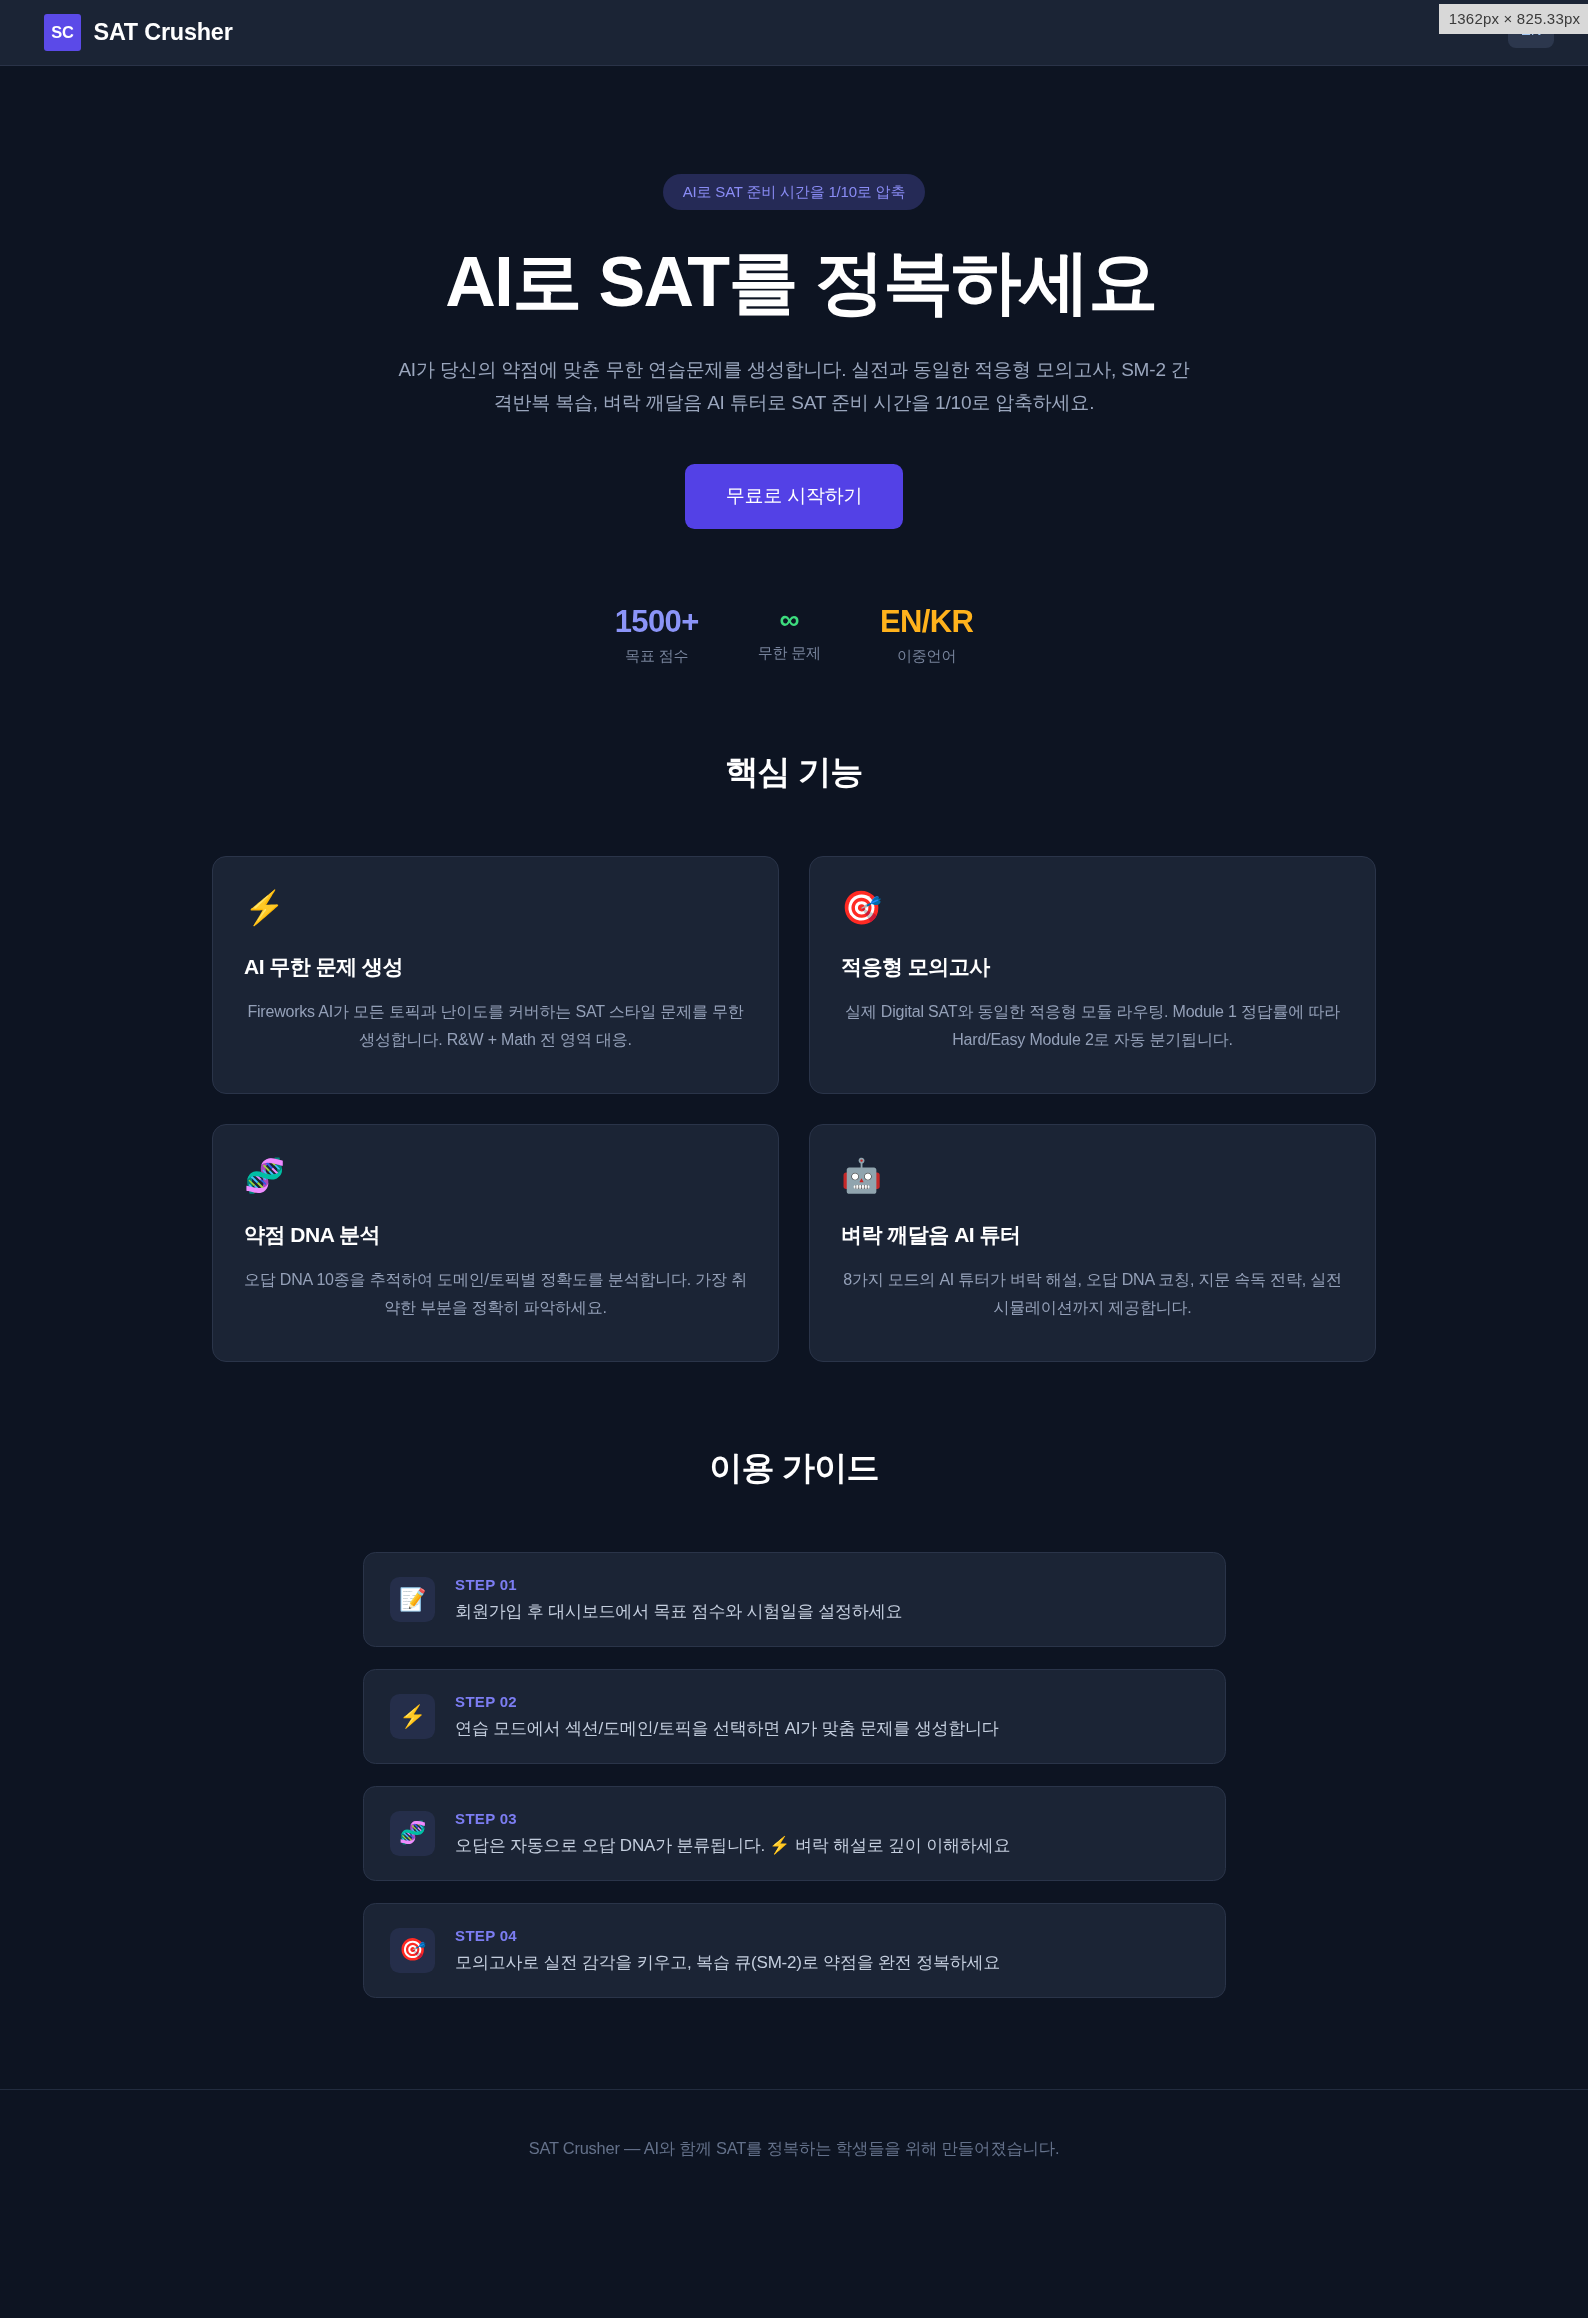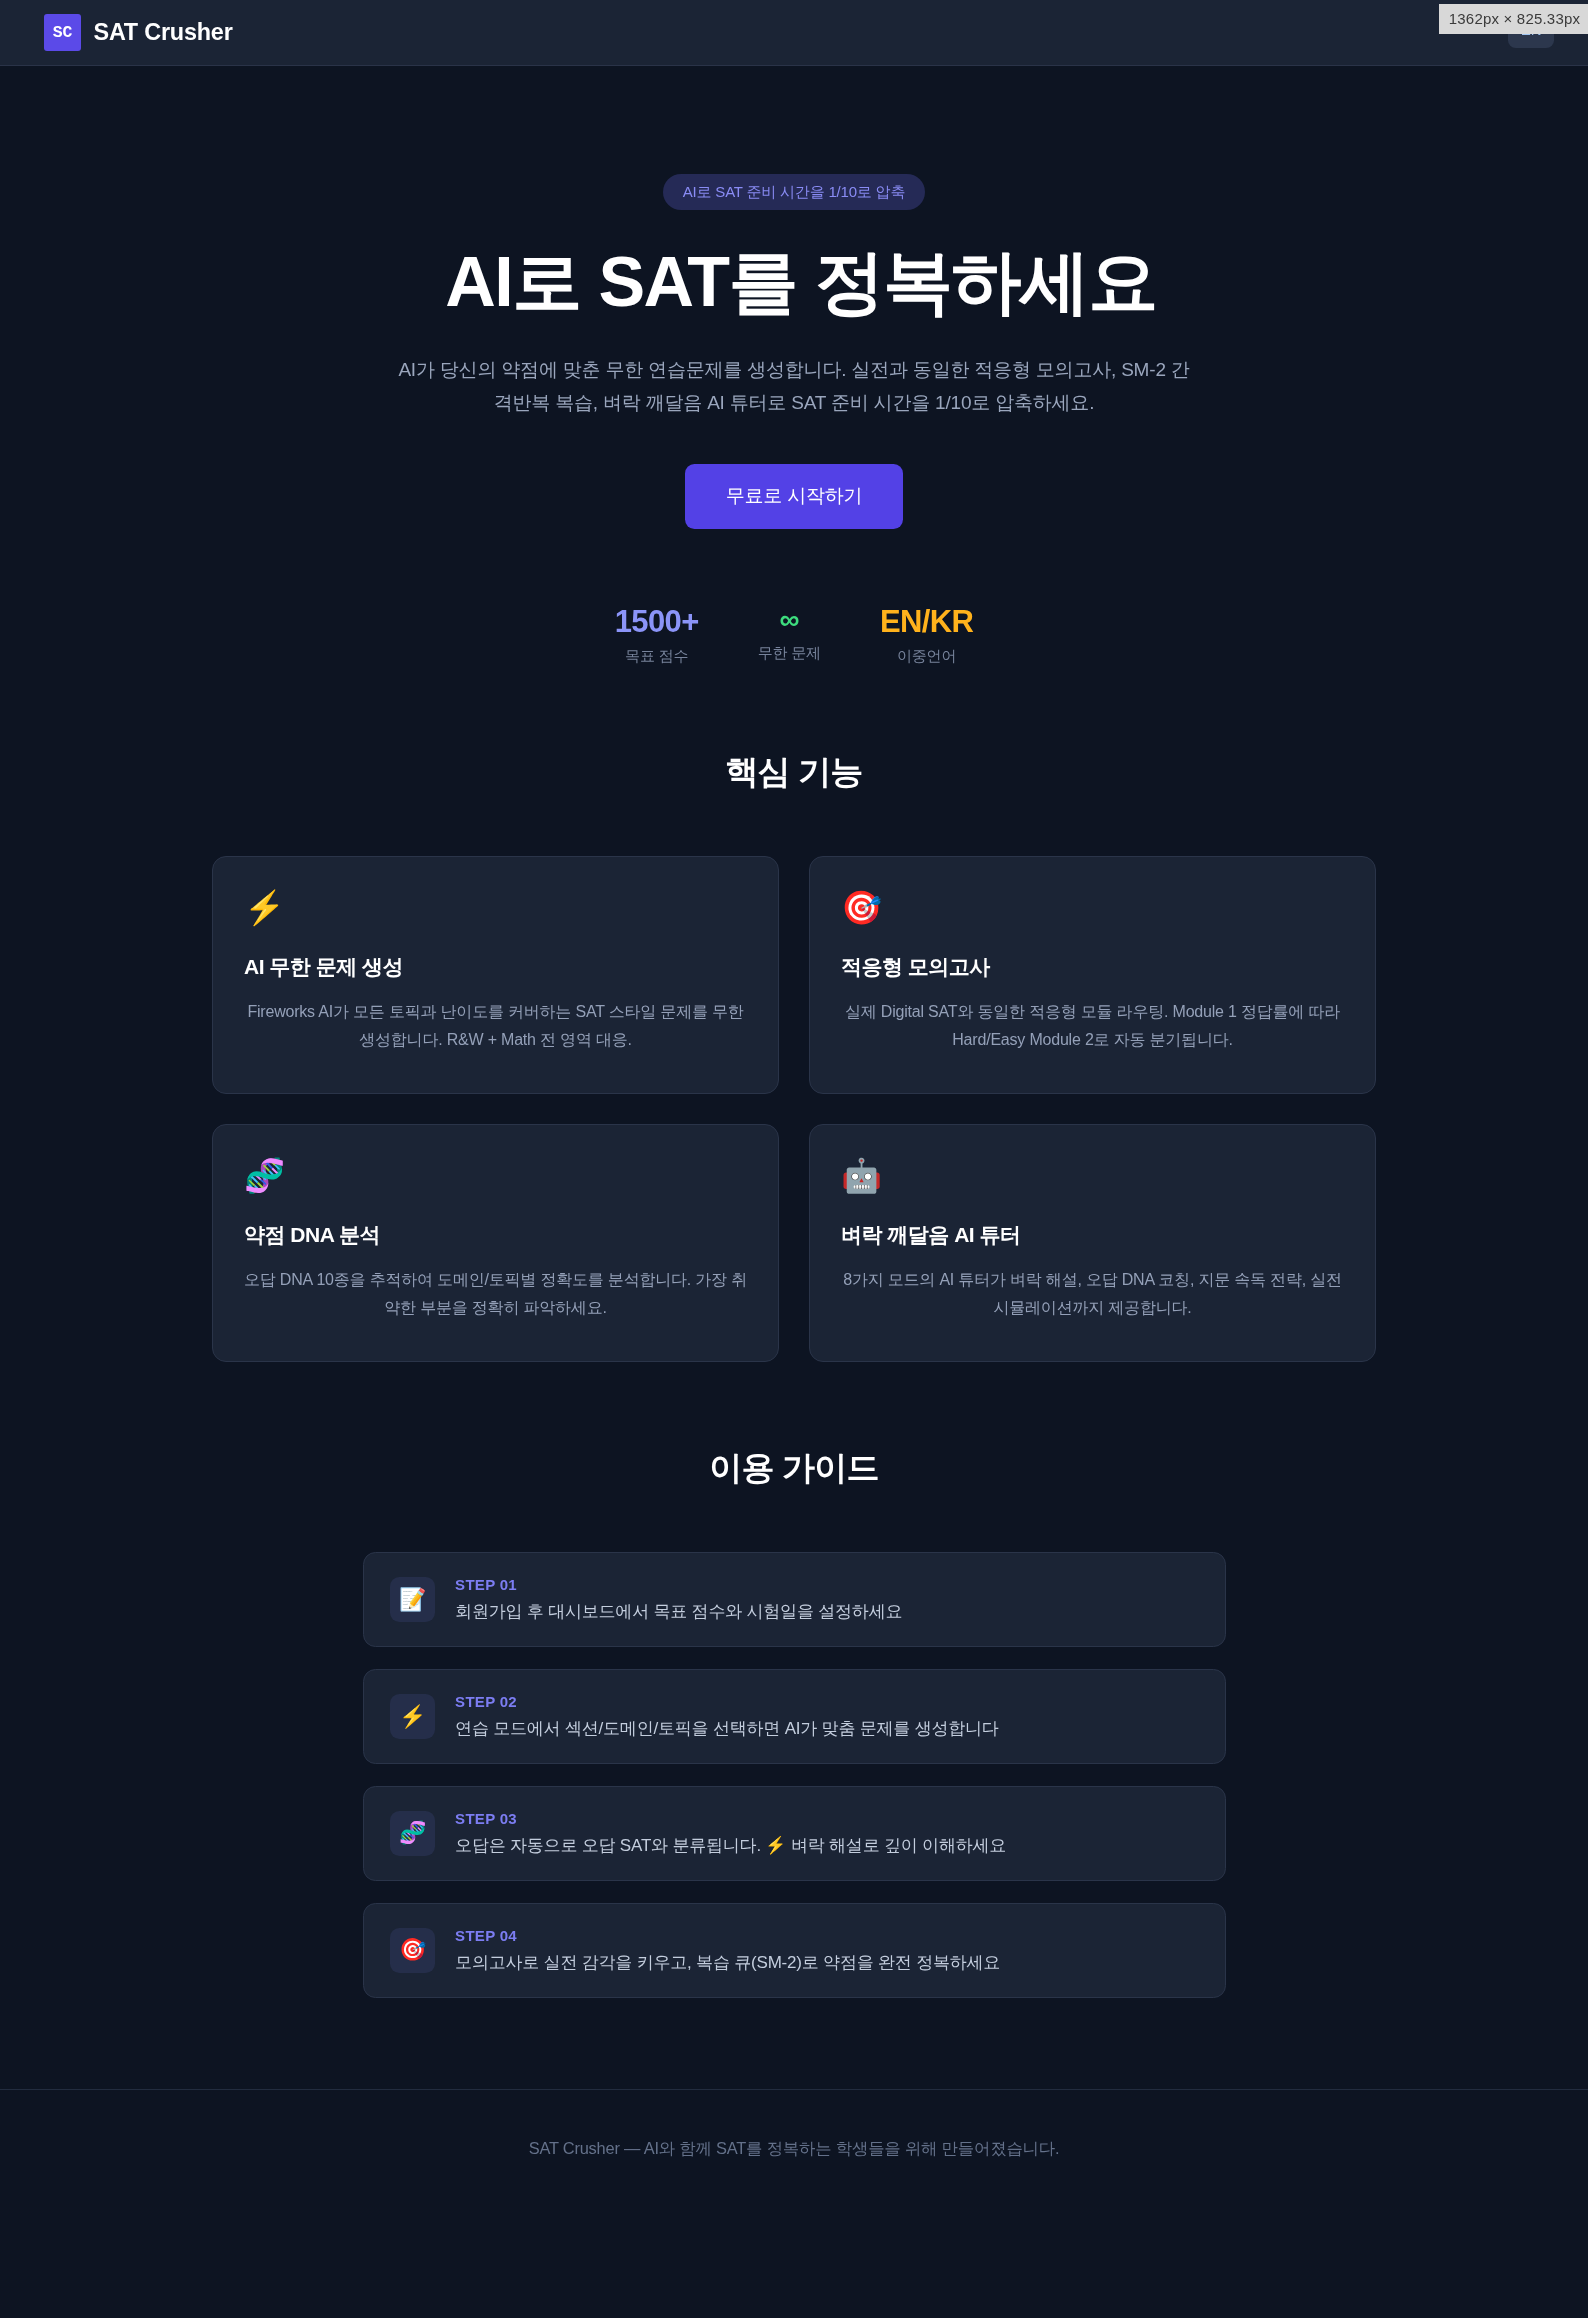--- a/index.html
+++ b/index.html
@@ -39,21 +39,20 @@
     height: 37px;
     border-radius: 3px;
     background: #5b4ae8;
     color: #ffffff;
     font-size: 16.4px;
     font-weight: bold;
     letter-spacing: -0.2px;
     display: flex;
     align-items: center;
     justify-content: center;
-    font-family: Liberation Mono, monospace;
   }
   .brand-name {
     color: #ffffff;
     font-size: 23.4px;
     font-weight: bold;
     letter-spacing: -0.2px;
   }
   .lang-toggle {
     position: absolute;
     right: 34px;
@@ -332,21 +331,21 @@
         <div class="step-icon">⚡</div>
         <div class="step-body">
           <div class="step-kicker">STEP 02</div>
           <div class="step-text">연습 모드에서 섹션/도메인/토픽을 선택하면 AI가 맞춤 문제를 생성합니다</div>
         </div>
       </div>
       <div class="step-card">
         <div class="step-icon">🧬</div>
         <div class="step-body">
           <div class="step-kicker">STEP 03</div>
-          <div class="step-text">오답은 자동으로 오답 SAT와 분류됩니다. ⚡ 벼락 해설로 깊이 이해하세요</div>
+          <div class="step-text">오답은 자동으로 오답 DNA가 분류됩니다. ⚡ 벼락 해설로 깊이 이해하세요</div>
         </div>
       </div>
       <div class="step-card">
         <div class="step-icon">🎯</div>
         <div class="step-body">
           <div class="step-kicker">STEP 04</div>
           <div class="step-text">모의고사로 실전 감각을 키우고, 복습 큐(SM-2)로 약점을 완전 정복하세요</div>
         </div>
       </div>
     </div>

